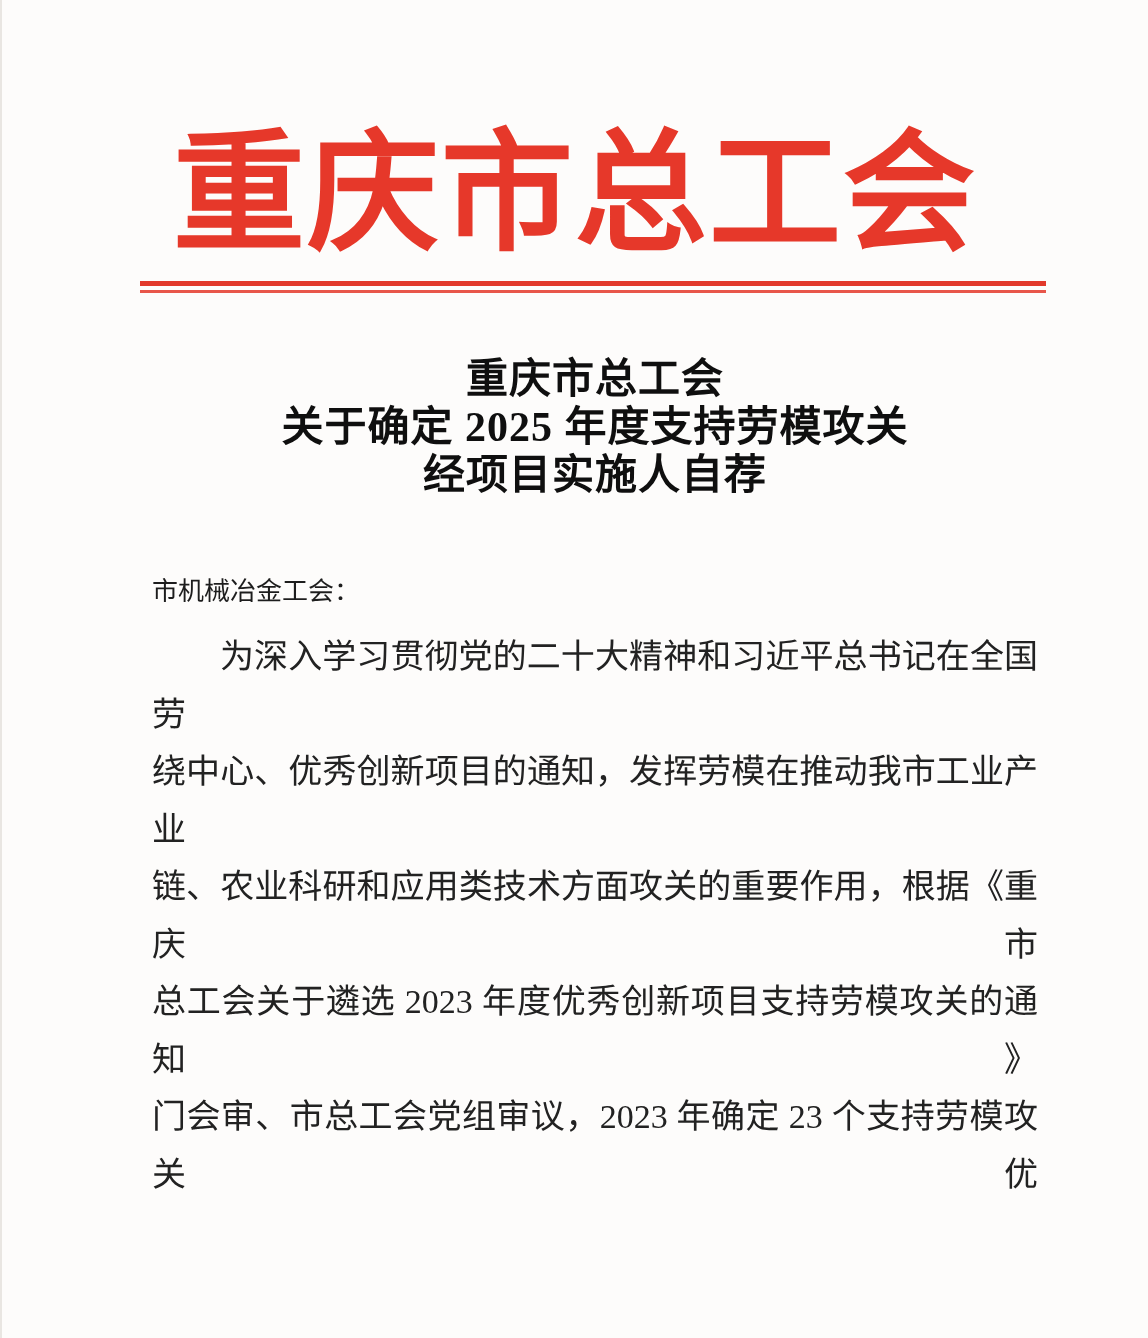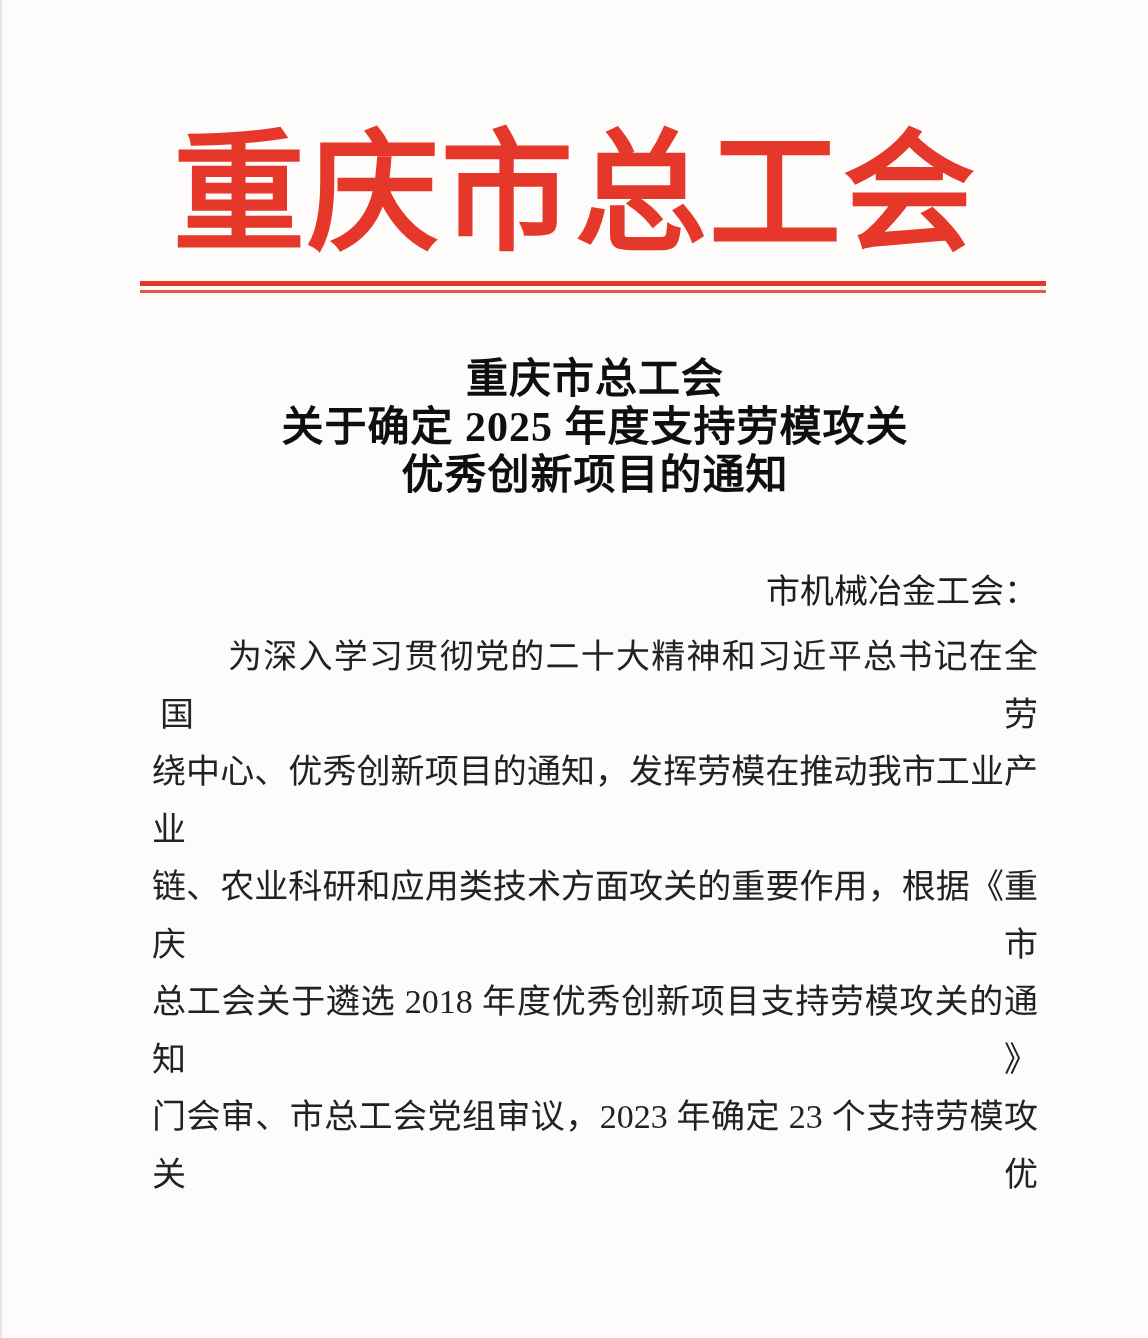--- a/index.html
+++ b/index.html
@@ -47,61 +47,60 @@
     margin-top: 62px;
     text-align: center;
     font-weight: 700;
     font-size: 42px;
     line-height: 48px;
     letter-spacing: 1px;
     color: #0f0f0f;
   }
   .salutation {
     margin-top: 64px;
-    font-size: 34px;
+    font-size: 26px;
     line-height: 57px;
-    text-align: right;
+    text-align: left;
   }
   .para {
     margin-top: 8px;
   }
   .para-line {
     font-size: 34px;
     line-height: 57.5px;
     text-align: justify;
     text-align-last: justify;
     color: #222;
   }
   .para-line.first {
     text-indent: 2em;
-    margin-left: 8px;
   }
 </style>
 </head>
 <body>
 
 <div class="page">
 
   <div class="masthead">重庆市总工会</div>
 
   <div class="double-rule"></div>
 
   <div class="content">
 
     <div class="title-block">
       <div class="title-line">重庆市总工会</div>
       <div class="title-line">关于确定 2025 年度支持劳模攻关</div>
-      <div class="title-line">优秀创新项目的通知</div>
+      <div class="title-line">经项目实施人自荐</div>
     </div>
 
     <div class="salutation">市机械冶金工会：</div>
 
     <div class="para">
       <div class="para-line first">为深入学习贯彻党的二十大精神和习近平总书记在全国劳</div>
       <div class="para-line">绕中心、优秀创新项目的通知，发挥劳模在推动我市工业产业</div>
       <div class="para-line">链、农业科研和应用类技术方面攻关的重要作用，根据《重庆市</div>
-      <div class="para-line">总工会关于遴选 2018 年度优秀创新项目支持劳模攻关的通知》</div>
+      <div class="para-line">总工会关于遴选 2023 年度优秀创新项目支持劳模攻关的通知》</div>
       <div class="para-line">门会审、市总工会党组审议，2023 年确定 23 个支持劳模攻关优</div>
 
     </div>
 
   </div>
 </div>
 
 </body></html>

